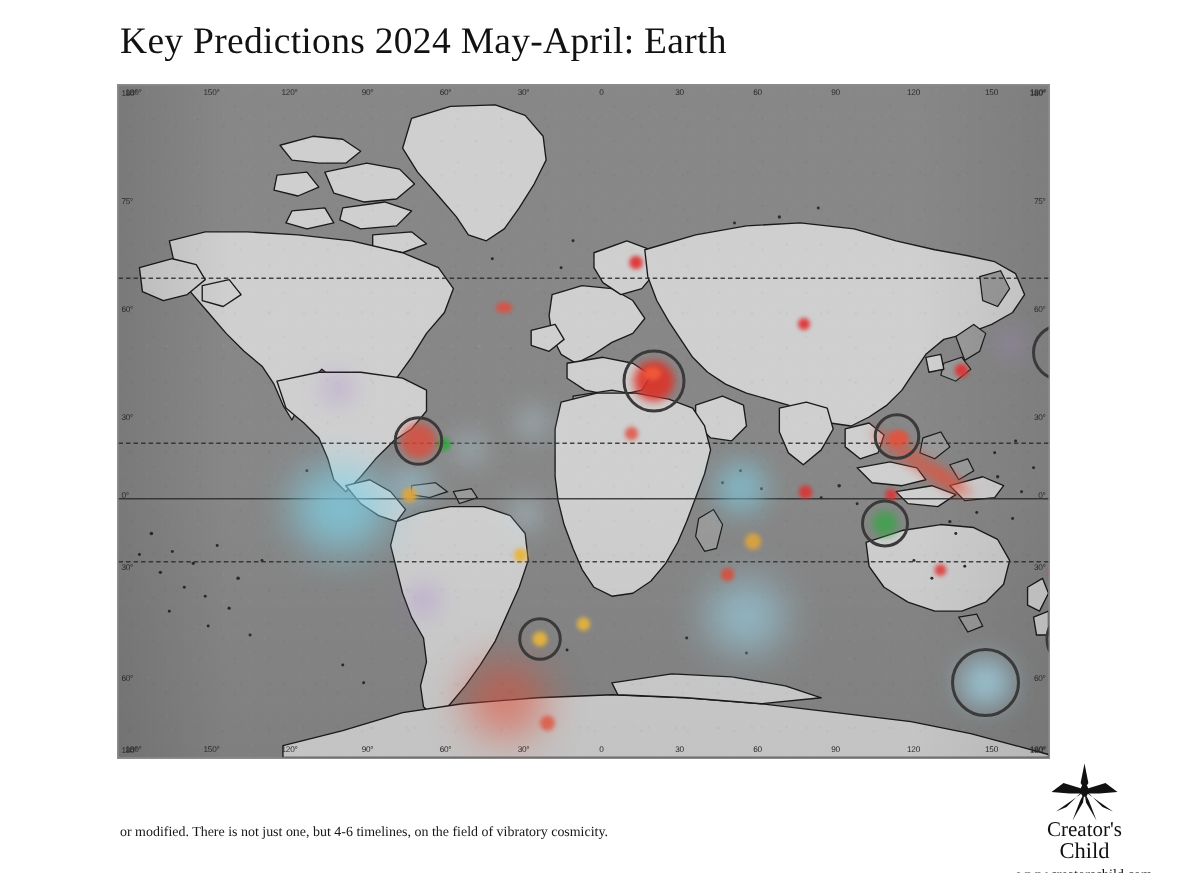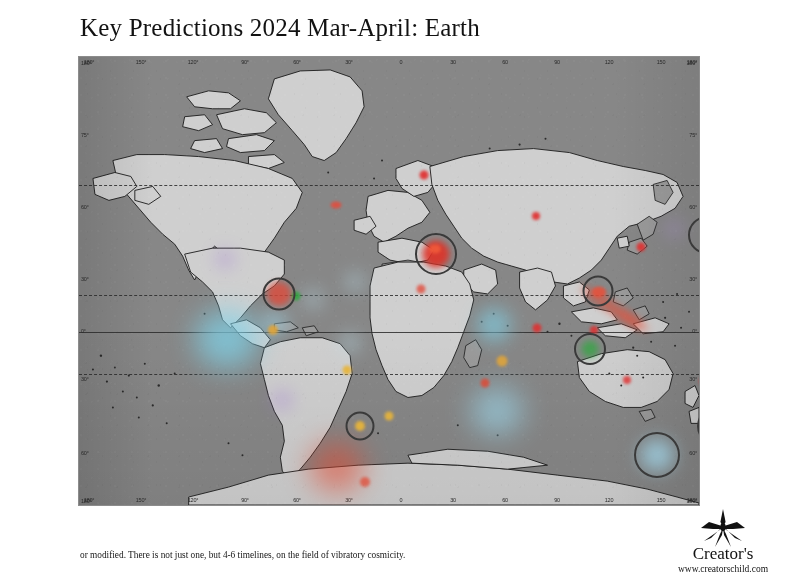--- a/index.html
+++ b/index.html
@@ -154,41 +154,41 @@
     position: absolute;
     right: 8px;
     top: 508px;
     width: 138px;
     text-align: center;
     color: #111;
   }
   .logo-star { display: block; margin: 0 auto; }
   .logo-name1 {
     font-family: "Liberation Serif", "DejaVu Serif", serif;
-    font-size: 17px;
+    font-size: 14px;
     line-height: 14px;
     margin-top: -1px;
   }
   .logo-name2 {
     font-family: "Liberation Serif", "DejaVu Serif", serif;
     font-size: 15px;
     line-height: 15px;
   }
   .logo-url {
     font-family: "Liberation Serif", "DejaVu Serif", serif;
     font-size: 9.5px;
     margin-top: 3px;
   }
 </style>
 </head>
 <body>
 
 <div id="page">
 
-  <div class="page-title">Key Predictions 2024 Mar-April: Earth</div>
+  <div class="page-title">Key Predictions 2024 May-April: Earth</div>
 
   <div class="map-frame">
 
     <svg class="map-svg" viewBox="0 0 622 450" preserveAspectRatio="none">
 
       <path class="land" d="M196,22 L222,14 L252,13 L272,20 L284,34 L286,50 L278,66 L268,82 L258,96 L246,104 L234,100 L226,88 L214,74 L200,58 L190,42 Z"></path>
 
       <path class="land" d="M108,40 L130,34 L150,36 L162,44 L152,52 L134,52 L116,50 Z"></path>
       <path class="land" d="M138,58 L166,52 L188,56 L198,66 L186,76 L164,78 L144,72 Z"></path>
       <path class="land" d="M106,60 L126,58 L134,68 L120,74 L104,70 Z"></path>
@@ -444,16 +444,17 @@
 
       <path d="M22,18 L9,14 L1,20 L13,21 L21,21 Z" fill="#111"></path>
       <path d="M24,18 L37,14 L45,20 L33,21 L25,21 Z" fill="#111"></path>
 
       <path d="M22,19 L11,30 L4,33 L14,26 L21,21 Z" fill="#111"></path>
       <path d="M24,19 L35,30 L42,33 L32,26 L25,21 Z" fill="#111"></path>
 
       <ellipse cx="23" cy="19" rx="2.6" ry="4.2" fill="#111"></ellipse>
     </svg>
     <div class="logo-name1">Creator's</div>
+    <div class="logo-name2">Child</div>
     <div class="logo-url">www.creatorschild.com</div>
   </div>
 
 </div>
 
 </body></html>

